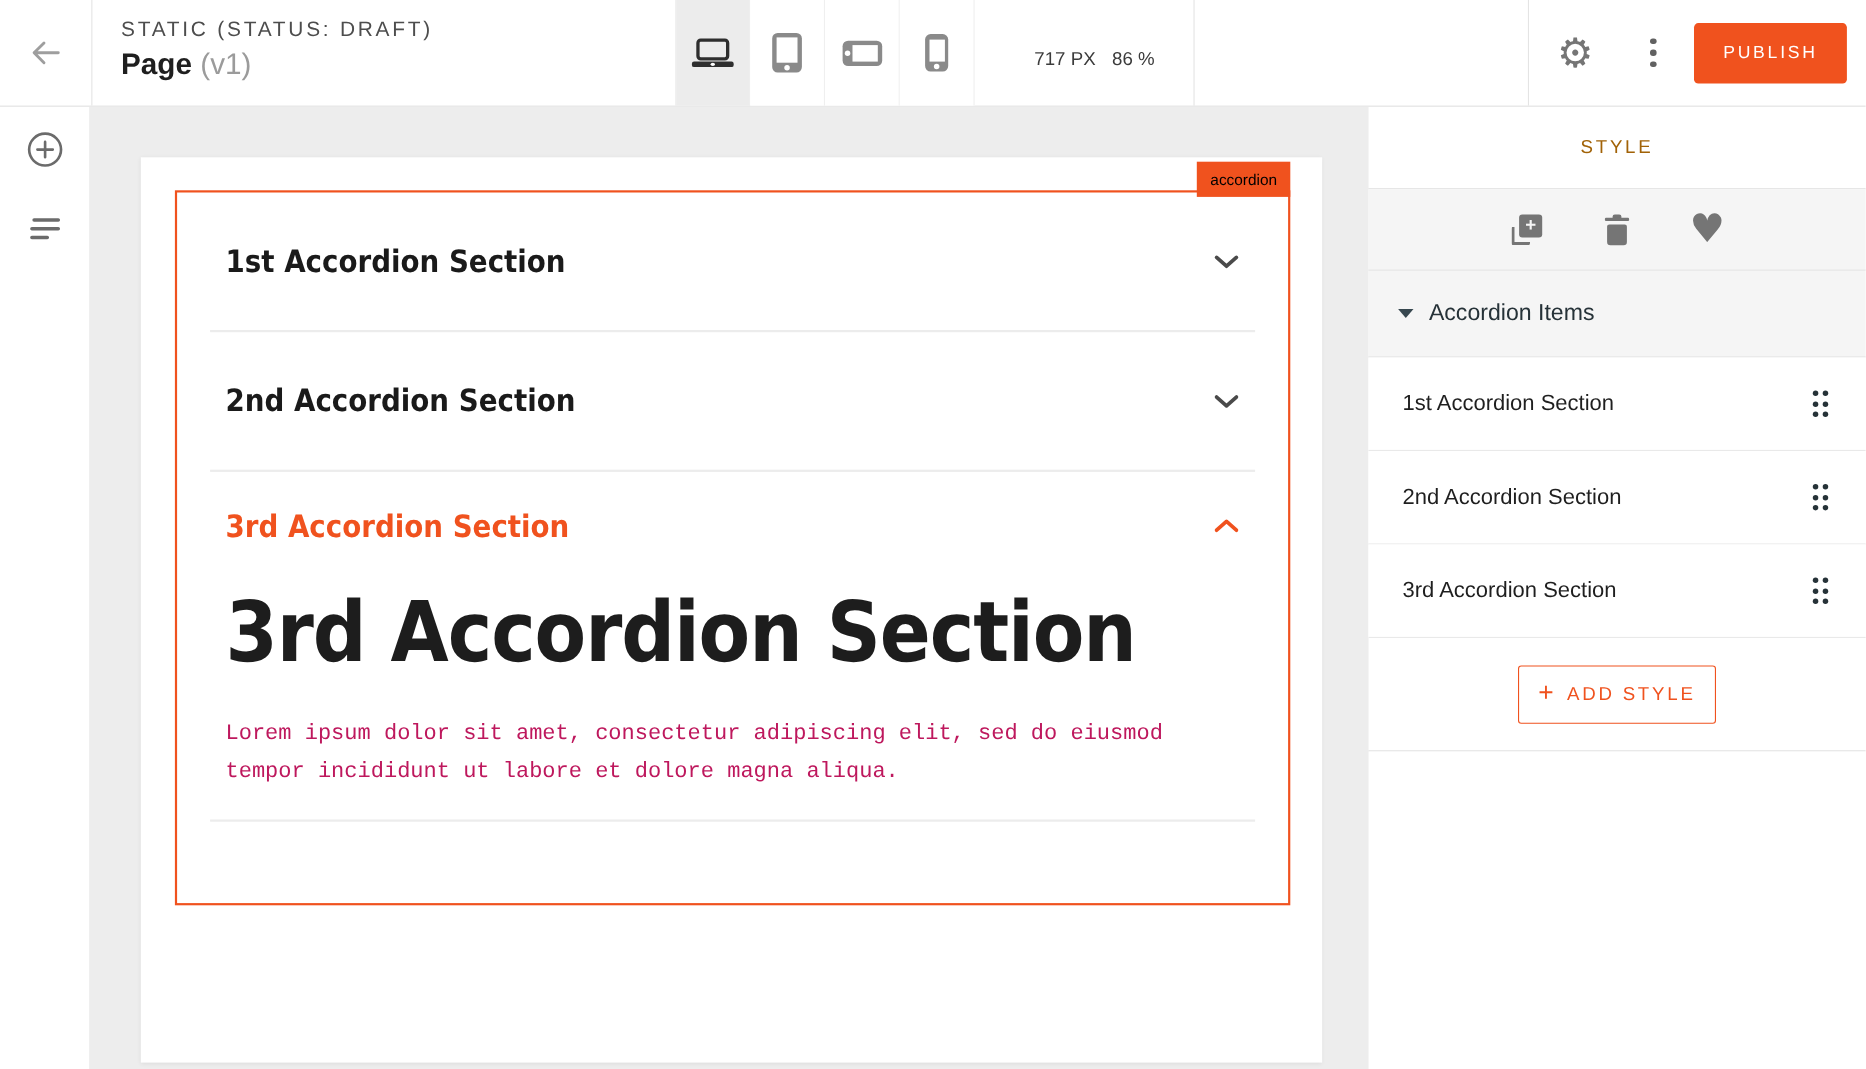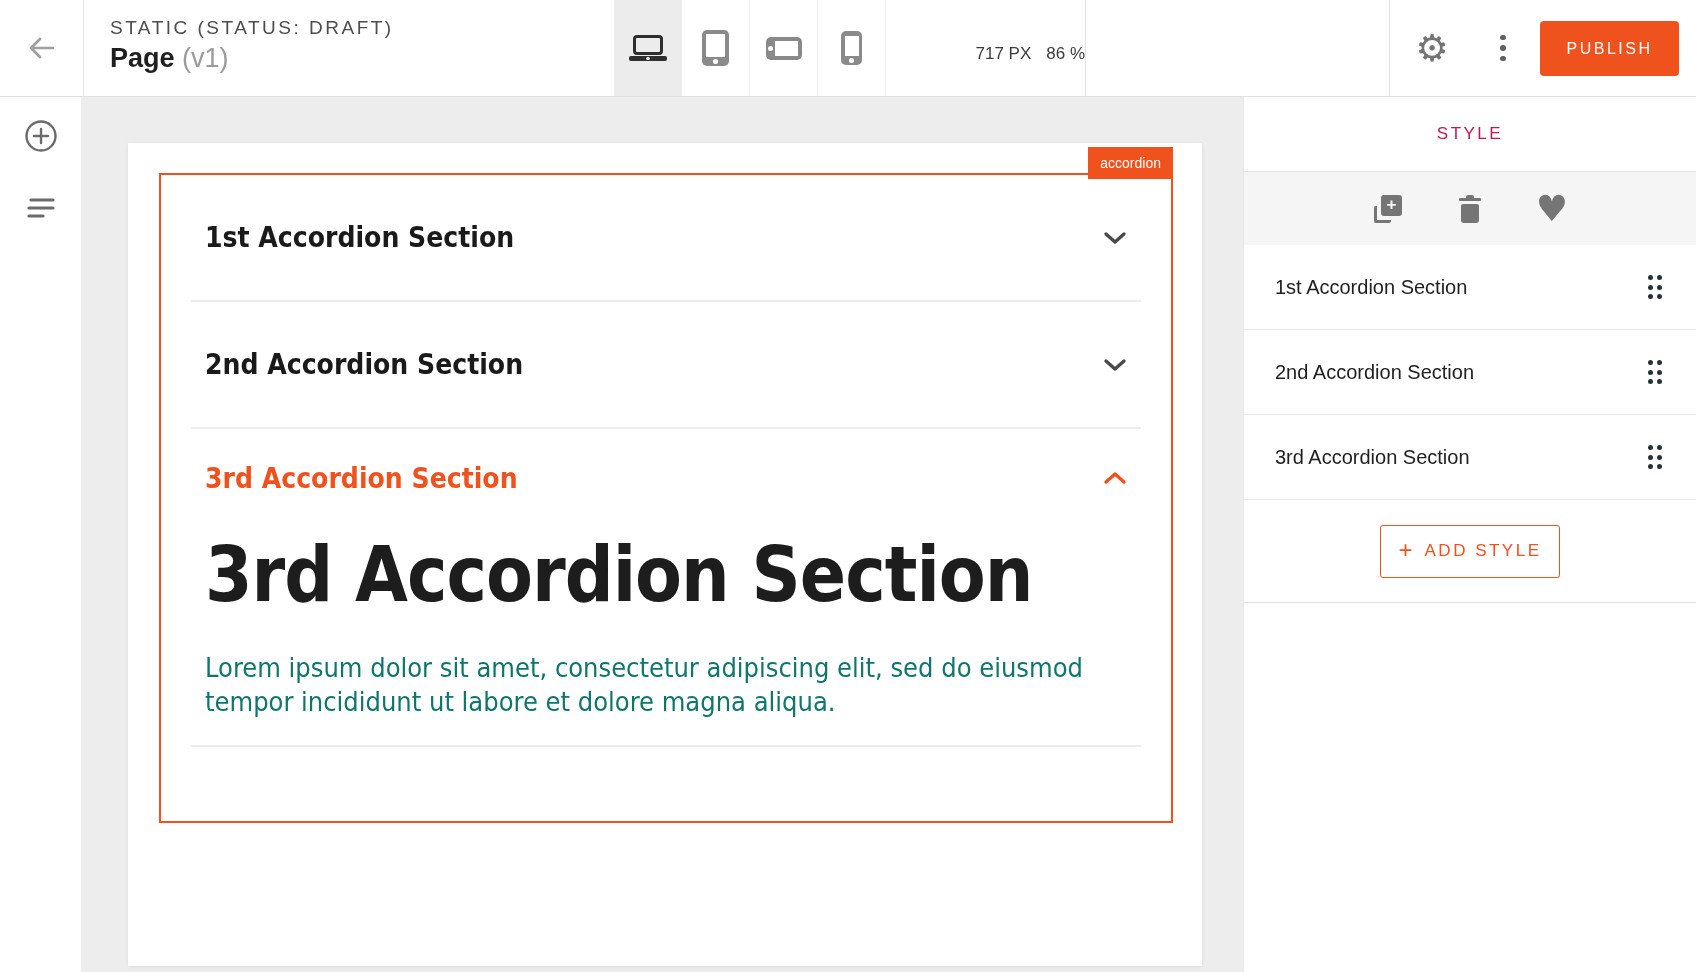--- a/index.html
+++ b/index.html
@@ -38,21 +38,21 @@
   .ic-tab-p .scr { left:4px; top:4px; width:19px; height:23px; }
   .ic-tab-p .dot { left:11px; bottom:2.5px; }
   .ic-tab-l { width:36px; height:23px; border-radius:5px; }
   .ic-tab-l .scr { left:9px; top:4px; width:23px; height:15px; }
   .ic-tab-l .dot { left:2.5px; top:9px; }
   .ic-phone { width:21px; height:34px; border-radius:5px; }
   .ic-phone .scr { left:3.5px; top:5px; width:14px; height:20px; }
   .ic-phone .dot { left:8px; bottom:2.5px; }
 
   .size-indicator { position:absolute; left:905px; top:0; width:180px; height:108px;
-    display:flex; align-items:center; justify-content:flex-end; gap:15px;
+    display:flex; align-items:center; justify-content:center; gap:15px;
     font-size:17px; color:#3c3c3c; }
 
   .revisions-btn { position:absolute; left:1130px; top:0; width:230px; height:96px;
     display:flex; align-items:center; justify-content:center; gap:12px; background:none; border:none;
     font-size:16px; letter-spacing:2.5px; color:#2f2f2f; cursor:pointer; font-family:inherit; }
   .caret-down { width:0; height:0; border-left:6px solid transparent;
     border-right:6px solid transparent; border-top:7px solid #2f2f2f; }
 
   .gear-btn, .kebab-btn { position:absolute; top:0; height:96px; width:60px;
     display:flex; align-items:center; justify-content:center; background:none; border:none; cursor:pointer; }
@@ -72,42 +72,42 @@
     background:none; border:none; cursor:pointer; }
 
   
   .canvas { position:absolute; left:81px; top:97px; right:453px; bottom:0; background:#ededed; }
   .page { position:absolute; left:47px; top:46px; width:1074px; bottom:6px; background:#fff;
     box-shadow:0 1px 4px rgba(0,0,0,0.07); }
 
   .acc-outline { position:absolute; left:31px; top:30px; width:1014px; height:650px;
     border:2px solid #f0521e; }
   .acc-tag { position:absolute; right:-2px; top:-28px; height:28px; background:#f0521e;
-    color:#ffffff; font-size:14px; padding:16px 12px; display:flex; align-items:center; }
+    color:#000000; font-size:14px; padding:16px 12px; display:flex; align-items:center; }
 
   .site-font { font-family:"DejaVu Sans Condensed","Liberation Sans",sans-serif; font-stretch:condensed; }
   .acc-row { height:125px; display:flex; align-items:center; justify-content:space-between;
     padding:0 44px; cursor:pointer; }
   .acc-row-title { font-size:28px; font-weight:bold; color:#1a1a1a; }
   .acc-row-title.active { color:#f0521e; }
   .acc-row.expanded-head { height:98px; }
   .acc-divider { height:2px; background:#ececec; margin:0 30px; }
 
   .acc-content { padding:6px 44px 0 44px; }
   .acc-h1 { font-size:76px; font-weight:bold; color:#1d1d1d; line-height:1.1; letter-spacing:-1px; }
   .acc-sub { font-size:27px; color:#212121; margin-top:2px; }
-  .acc-para { font-size:27px; color:#0f766e; line-height:34px; margin-top:34px; }
+  .acc-para { font-size:20px; color:#be185d; line-height:34px; margin-top:34px;font-family:Liberation Mono, monospace; }
   .acc-bottom-divider { height:2px; background:#ececec; margin:26px 30px 0 30px; }
 
   
   .panel { position:absolute; right:0; top:97px; bottom:0; width:453px; background:#fff;
     border-left:1px solid #e6e6e6; }
   .tabs { display:flex; height:75px; border-bottom:1px solid #e4e4e4; }
   .tab { flex:1; display:flex; align-items:center; justify-content:center;
-    font-size:17px; letter-spacing:2.5px; color:#be185d; cursor:pointer; position:relative; }
+    font-size:17px; letter-spacing:2.5px; color:#a16207; cursor:pointer; position:relative; }
   .tab.active { color:#2b2b2b; }
   .tab.active::after { content:""; position:absolute; left:0; right:0; bottom:-1px; height:3px; background:#f0521e; }
 
   .actions-row { height:73px; background:#f5f5f5; display:flex; align-items:center;
     justify-content:center; gap:42px; }
   .action-btn { width:40px; height:40px; display:flex; align-items:center; justify-content:center;
     background:none; border:none; cursor:pointer; }
   .ic-dup { position:relative; width:28px; height:28px; }
   .ic-dup .back { position:absolute; left:0; bottom:0; width:17px; height:17px;
     border-left:3px solid #757575; border-bottom:3px solid #757575; border-radius:2px; }
@@ -276,20 +276,24 @@
           <span class="handle"></span>
           <span class="lid"></span>
           <span class="body"></span>
         </span>
     </button>
     <button class="action-btn">
       <span class="ic-heart">♥</span>
     </button>
   </div>
 
+  <div class="group-header">
+    <span class="tri-down"></span>
+    <span class="group-title">Accordion Items</span>
+  </div>
 
   <div class="item-row">
     <span class="item-label">1st Accordion Section</span>
     <span class="drag-handle">
         <span></span>
         <span></span>
         <span></span>
         <span></span>
         <span></span>
         <span></span>

